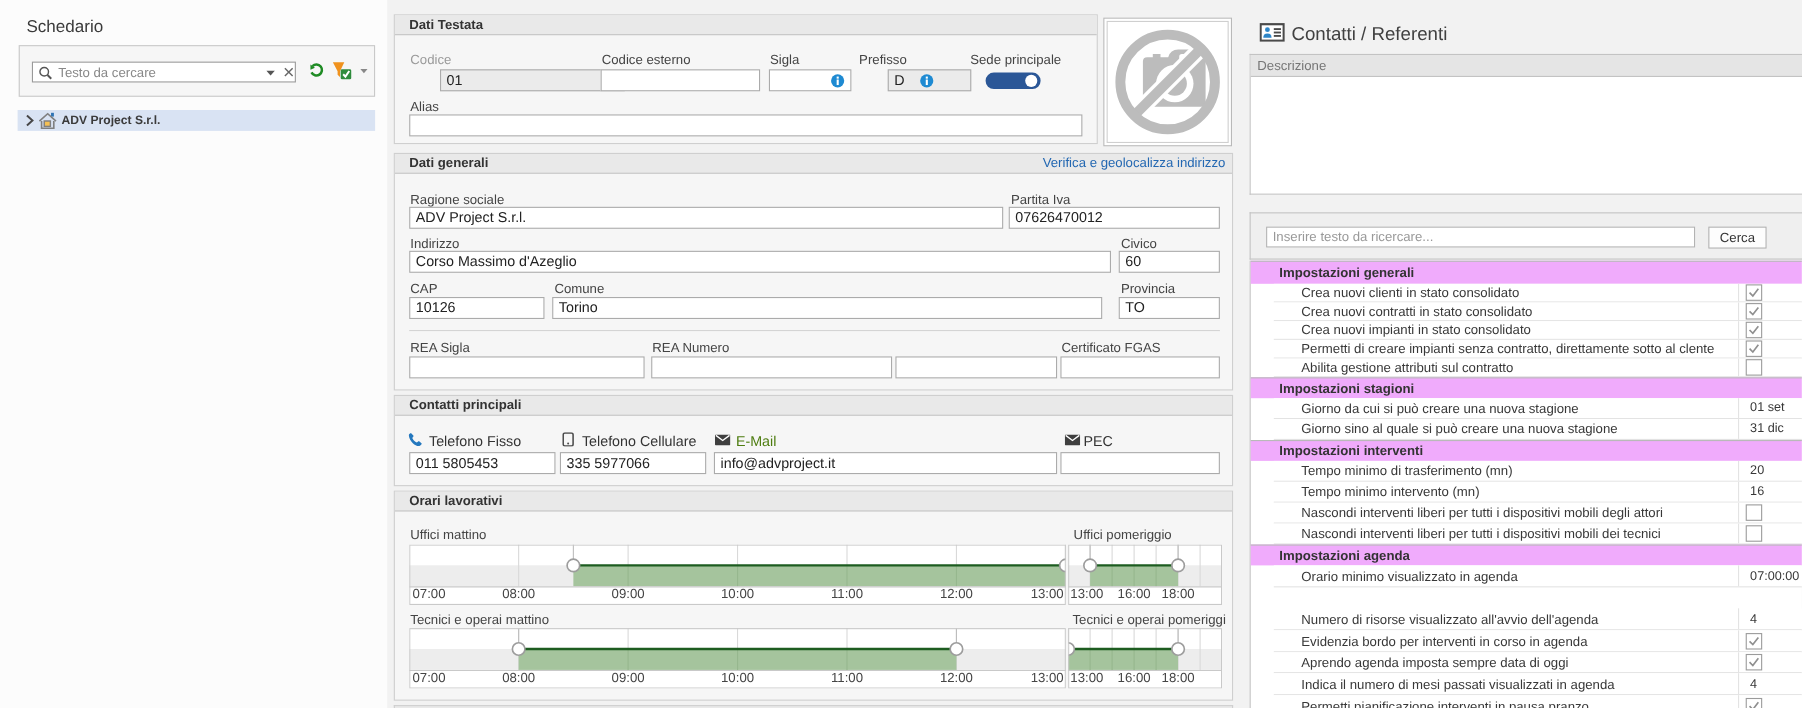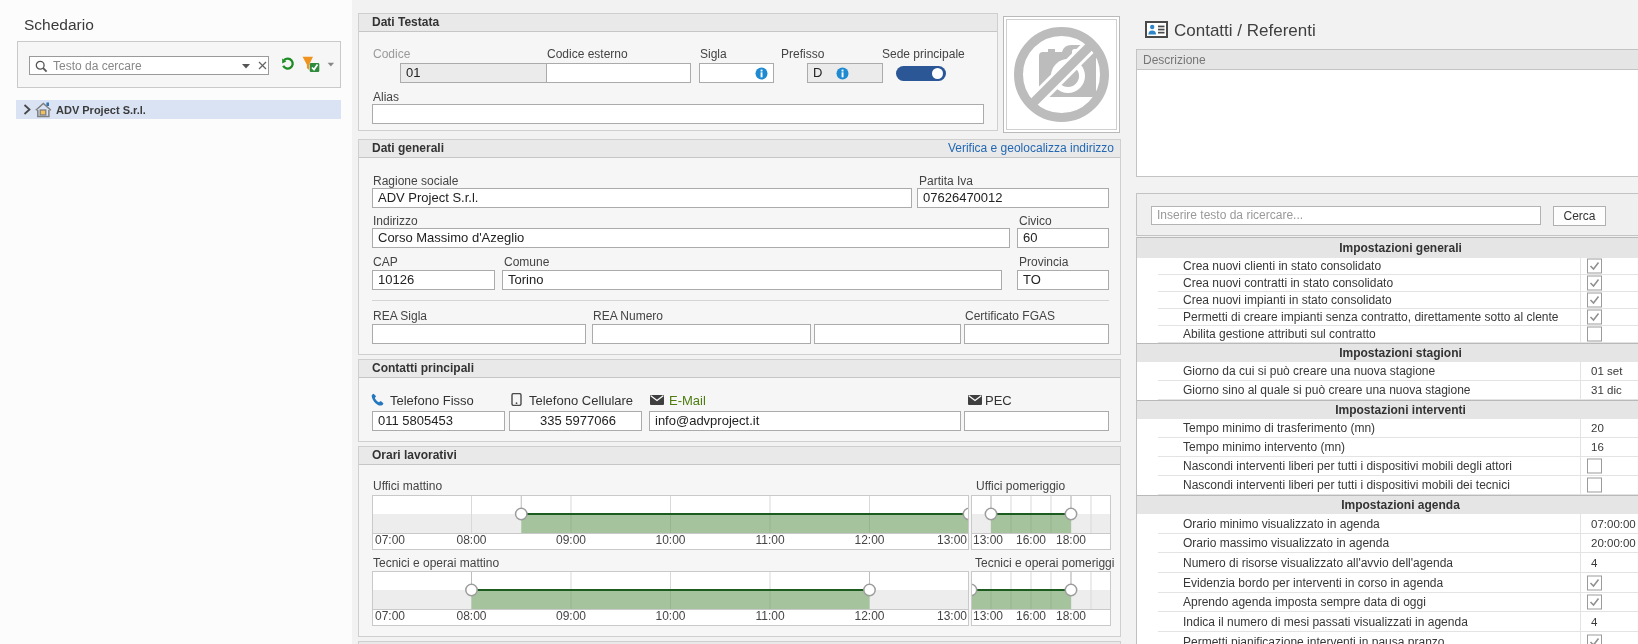--- a/index.html
+++ b/index.html
@@ -18,22 +18,22 @@
 .sechead { position:absolute; left:0; top:0; right:0; height:18px; background:#e9e9e9;
   border-bottom:1px solid #c6c6c6; font-weight:bold; color:#333; line-height:17px; padding-left:13px; }
 .lbl { position:absolute; color:#444; height:13px; line-height:13px; white-space:nowrap; }
 .inp { position:absolute; background:#fff; border:1px solid #ababab; height:20px;
   line-height:18px; padding-left:5px; color:#222; font-size:13px; white-space:nowrap; }
 .inp.dis { background:#ebebeb;margin-left:28px; }
 .icr { position:absolute; width:13px; height:13px; }
 
 #rp-title { left:1174px; top:21px; font-size:17px; color:#404040; }
 .gridhead { background:#e5e5e5; border-bottom:1px solid #c3c3c3; color:#767676; }
-.band { position:absolute; left:0; right:0; background:#e5e5e5; border-top:1px solid #b9b9b9;
-  font-weight:bold; color:#333; padding-left:26px;text-align:center; }
+.band { position:absolute; left:0; right:0; background:#f0abfc; border-top:1px solid #b9b9b9;
+  font-weight:bold; color:#333; padding-left:26px; }
 .srow { position:absolute; left:21px; right:0; border-bottom:1px solid #e3e3e3; background:#fff; }
 .srow .rl { position:absolute; left:25px; top:50%; transform:translateY(-50%); white-space:nowrap; color:#383838; }
 .srow .sep { position:absolute; left:422px; top:0; bottom:0; width:1px; background:#e3e3e3; }
 .srow .rv { position:absolute; left:433px; top:50%; transform:translateY(-50%); color:#383838; white-space:nowrap; font-size:11.5px; }
 .cb { position:absolute; left:429px; top:50%; transform:translateY(-50%); width:15px; height:15px;
   background:#fff; border:1px solid #9b9b9b; }
 </style>
 </head>
 <body>
 
@@ -165,21 +165,21 @@
     <rect x="0" y="0" width="14" height="10" rx="1" fill="#3f3f3f"></rect>
     <polyline points="0.8,0.8 7,5.4 13.2,0.8" fill="none" stroke="#fff" stroke-width="1.2"></polyline>
   </svg>
   <span class="lbl" style="left:310px;top:34px;font-size:13px;color:#4d7c0f;">E-Mail</span>
   <svg class="abs" style="left:609px;top:35px;" width="14" height="10" viewBox="0 0 14 10">
     <rect x="0" y="0" width="14" height="10" rx="1" fill="#3f3f3f"></rect>
     <polyline points="0.8,0.8 7,5.4 13.2,0.8" fill="none" stroke="#fff" stroke-width="1.2"></polyline>
   </svg>
   <span class="lbl" style="left:626px;top:34px;font-size:13px;color:#333;">PEC</span>
   <div class="inp" style="left:13px;top:51px;width:133px;">011 5805453</div>
-  <div class="inp" style="left:150px;top:51px;width:133px;text-align:center;">335 5977066</div>
+  <div class="inp" style="left:150px;top:51px;width:133px;">335 5977066</div>
   <div class="inp" style="left:290px;top:51px;width:312px;">info@advproject.it</div>
   <div class="inp" style="left:605px;top:51px;width:145px;"></div>
 </div>
 
 <div class="abs section" id="sec-orari" style="left:358px; top:446px; width:763px; height:191px;">
   <div class="sechead">Orari lavorativi</div>
   <span class="lbl" style="left:14px;top:33px;">Uffici mattino</span>
   <span class="lbl" style="left:617px;top:33px;">Uffici pomeriggio</span>
   <div class="abs" id="sl1" style="left:13px;top:48px;">
       <svg width="597" height="55" viewBox="0 0 597 55">
@@ -392,25 +392,20 @@
       <span class="rl">Nascondi interventi liberi per tutti i dispositivi mobili dei tecnici</span>
       <span class="sep"></span>
       <span class="cb"></span>
     </div>
     <div class="band" style="top:258px;height:19px;line-height:19px;">Impostazioni agenda</div>
     <div class="srow" style="top:277px;height:20px;">
       <span class="rl">Orario minimo visualizzato in agenda</span>
       <span class="sep"></span>
       <span class="rv">07:00:00</span>
     </div>
-    <div class="srow" style="top:297px;height:19px;">
-      <span class="rl">Orario massimo visualizzato in agenda</span>
-      <span class="sep"></span>
-      <span class="rv">20:00:00</span>
-    </div>
     <div class="srow" style="top:316px;height:20px;">
       <span class="rl">Numero di risorse visualizzato all'avvio dell'agenda</span>
       <span class="sep"></span>
       <span class="rv">4</span>
     </div>
     <div class="srow" style="top:336px;height:20px;">
       <span class="rl">Evidenzia bordo per interventi in corso in agenda</span>
       <span class="sep"></span>
       <span class="cb">
         <svg width="13" height="13" viewBox="0 0 13 13" style="position:absolute;left:0;top:0;">

